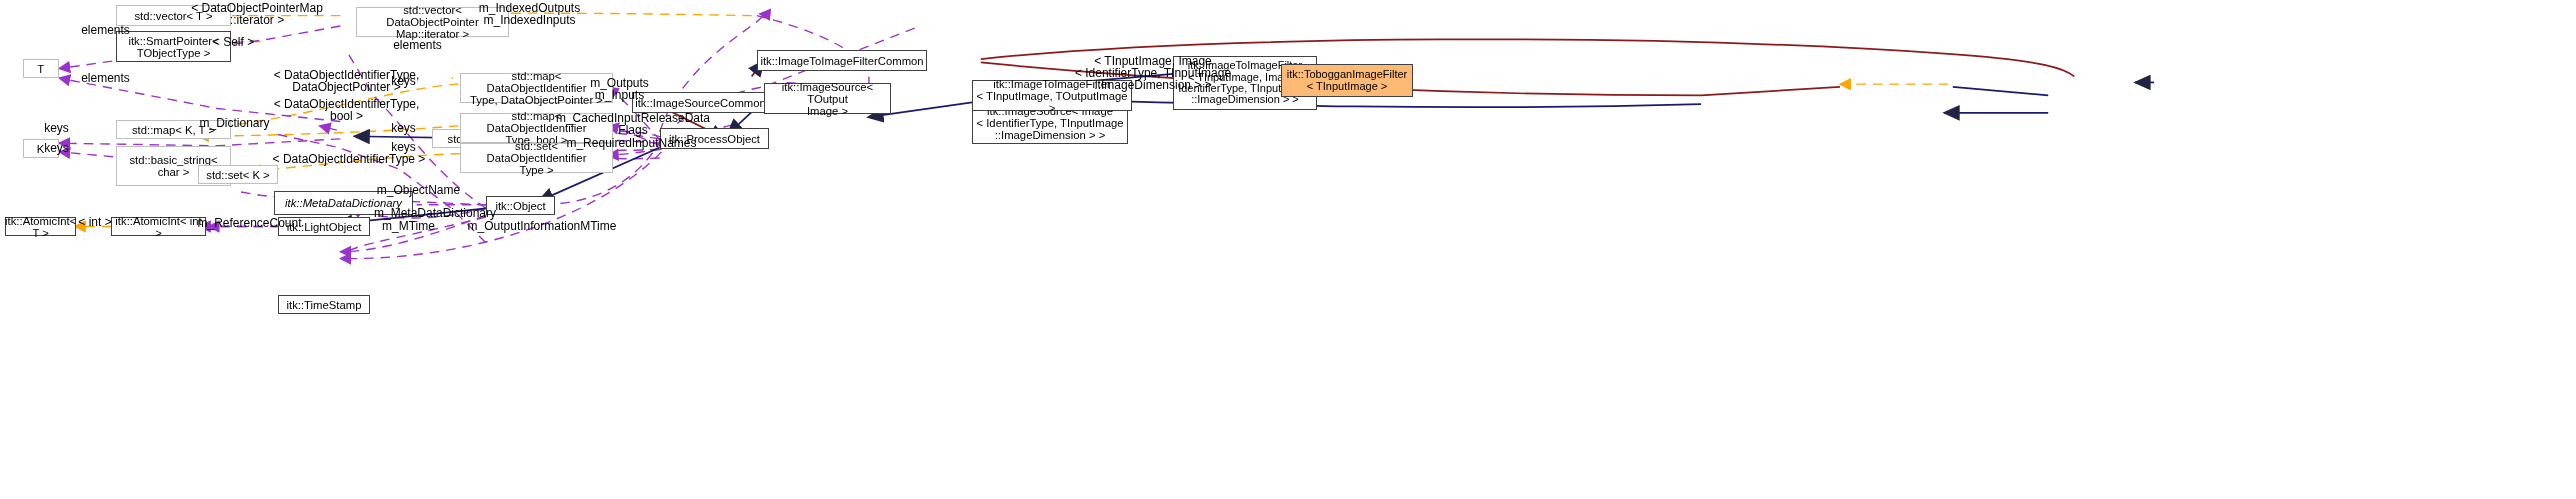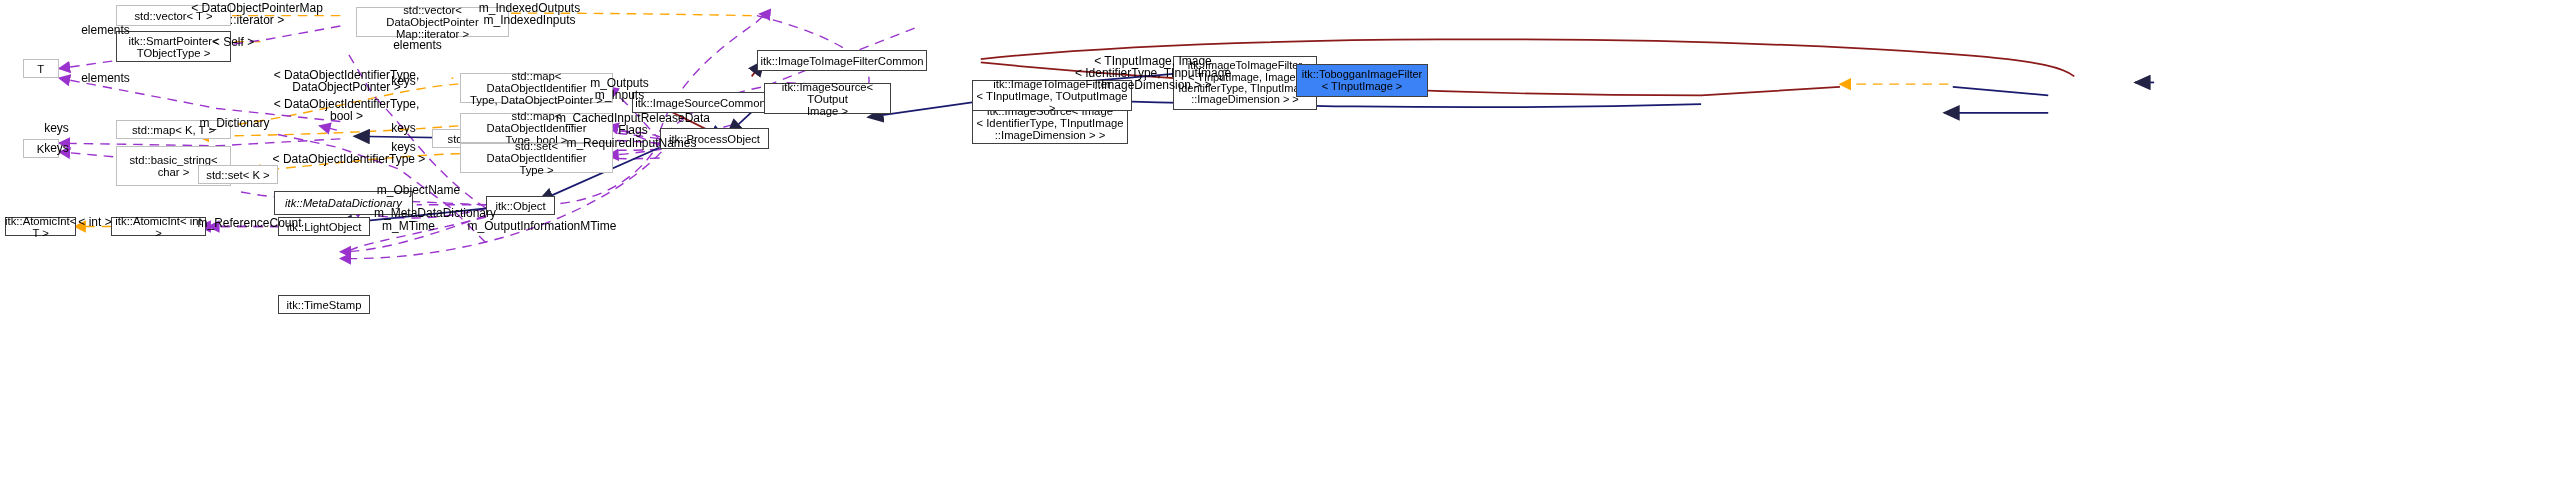--- a/index.html
+++ b/index.html
@@ -20,21 +20,21 @@
     background:#ffffff;
     border:0.9px solid #bfbfbf;
     color:#000000;
     font-size:11.3px;
     line-height:12px;
     white-space:pre-line;
     padding:0.9px 2.6px;
     z-index:3;
   }
   .node.strong{border:1.7px solid #404040;text-align:center;}
-  .node.current{border:1.7px solid #404040;background:#3b82f6;margin-left:15px;}
+  .node.current{border:1.7px solid #404040;background:#fdba74;}
   .node.small{font-size:11px;line-height:11.3px;}
   .edgelabel{
     position:absolute;
     font-size:12px;
     line-height:12px;
     color:#000000;
     white-space:pre-line;
     text-align:center;
     z-index:4;
     background:transparent;

